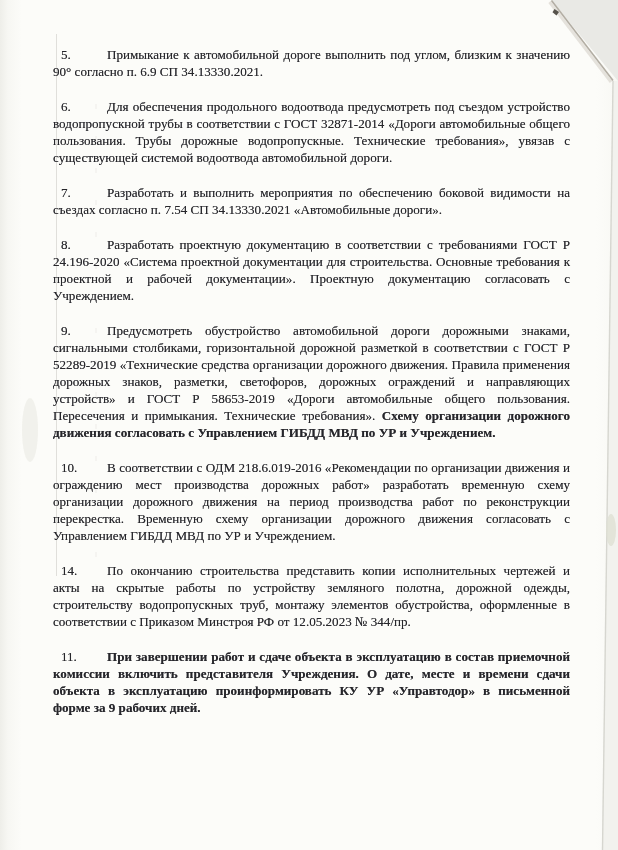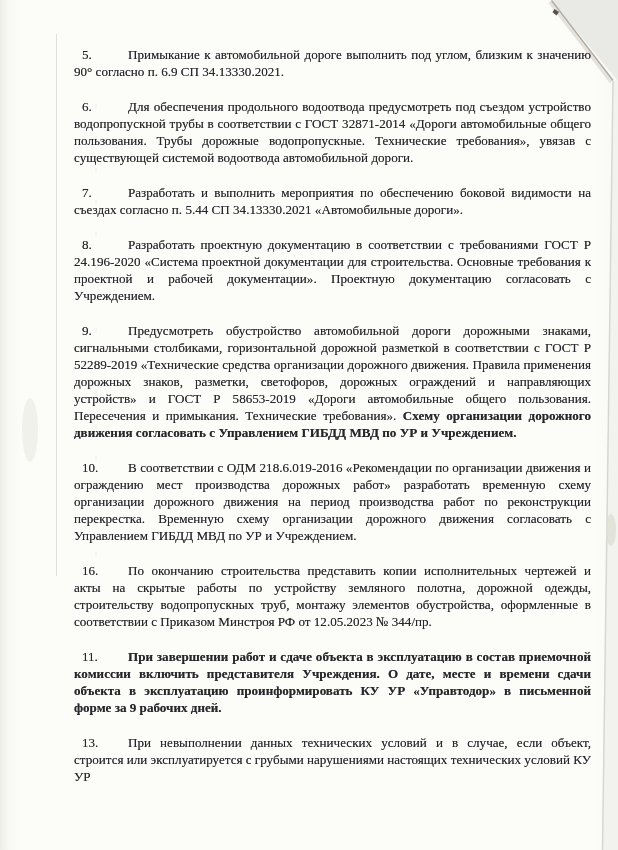--- a/index.html
+++ b/index.html
@@ -16,21 +16,21 @@
       linear-gradient(90deg, #eeeee9 0px, #f7f7f3 8px, #fcfcf9 22px, #fcfcf9 596px, #f8f8f4 618px);
   }
   .artifacts {
     position: absolute;
     left: 0; top: 0;
     width: 618px; height: 850px;
     pointer-events: none;
   }
   .content {
     position: absolute;
-    left: 74px;
+    left: 53px;
     top: 46px;
     width: 517px;
     color: #26262b;
     font-family: "Liberation Serif", "DejaVu Serif", serif;
     font-size: 13.1px;
     line-height: 17px;
     text-align: justify;
     hyphens: none;
     text-shadow: 0 0 0.4px rgba(38,38,43,0.55);
   }
@@ -71,28 +71,27 @@
     <ellipse cx="611" cy="530" rx="5" ry="16" fill="#dfe0d3" opacity="0.8"></ellipse>
     <ellipse cx="30" cy="430" rx="8" ry="32" fill="#efefea" opacity="0.9"></ellipse>
   </svg>
 
   <div class="content">
 
     <p class="item"><span class="num">5.</span><span class="txt">Примыкание к автомобильной дороге выполнить под углом, близким к значению 90° согласно п. 6.9 СП 34.13330.2021.</span><span class="txt-bold"></span></p>
 
     <p class="item"><span class="num">6.</span><span class="txt">Для обеспечения продольного водоотвода предусмотреть под съездом устройство водопропускной трубы в соответствии с ГОСТ 32871-2014 «Дороги автомобильные общего пользования. Трубы дорожные водопропускные. Технические требования», увязав с существующей системой водоотвода автомобильной дороги.</span><span class="txt-bold"></span></p>
 
-    <p class="item"><span class="num">7.</span><span class="txt">Разработать и выполнить мероприятия по обеспечению боковой видимости на съездах согласно п. 5.44 СП 34.13330.2021 «Автомобильные дороги».</span><span class="txt-bold"></span></p>
+    <p class="item"><span class="num">7.</span><span class="txt">Разработать и выполнить мероприятия по обеспечению боковой видимости на съездах согласно п. 7.54 СП 34.13330.2021 «Автомобильные дороги».</span><span class="txt-bold"></span></p>
 
     <p class="item"><span class="num">8.</span><span class="txt">Разработать проектную документацию в соответствии с требованиями ГОСТ Р 24.196-2020 «Система проектной документации для строительства. Основные требования к проектной и рабочей документации». Проектную документацию согласовать с Учреждением.</span><span class="txt-bold"></span></p>
 
     <p class="item"><span class="num">9.</span><span class="txt">Предусмотреть обустройство автомобильной дороги дорожными знаками, сигнальными столбиками, горизонтальной дорожной разметкой в соответствии с ГОСТ Р 52289-2019 «Технические средства организации дорожного движения. Правила применения дорожных знаков, разметки, светофоров, дорожных ограждений и направляющих устройств» и ГОСТ Р 58653-2019 «Дороги автомобильные общего пользования. Пересечения и примыкания. Технические требования». </span><span class="txt-bold">Схему организации дорожного движения согласовать с Управлением ГИБДД МВД по УР и Учреждением.</span></p>
 
     <p class="item"><span class="num">10.</span><span class="txt">В соответствии с ОДМ 218.6.019-2016 «Рекомендации по организации движения и ограждению мест производства дорожных работ» разработать временную схему организации дорожного движения на период производства работ по реконструкции перекрестка. Временную схему организации дорожного движения согласовать с Управлением ГИБДД МВД по УР и Учреждением.</span><span class="txt-bold"></span></p>
 
-    <p class="item"><span class="num">16.</span><span class="txt">По окончанию строительства представить копии исполнительных чертежей и акты на скрытые работы по устройству земляного полотна, дорожной одежды, строительству водопропускных труб, монтажу элементов обустройства, оформленные в соответствии с Приказом Минстроя РФ от 12.05.2023 № 344/пр.</span><span class="txt-bold"></span></p>
+    <p class="item"><span class="num">14.</span><span class="txt">По окончанию строительства представить копии исполнительных чертежей и акты на скрытые работы по устройству земляного полотна, дорожной одежды, строительству водопропускных труб, монтажу элементов обустройства, оформленные в соответствии с Приказом Минстроя РФ от 12.05.2023 № 344/пр.</span><span class="txt-bold"></span></p>
 
     <p class="item"><span class="num">11.</span><span class="txt"></span><span class="txt-bold">При завершении работ и сдаче объекта в эксплуатацию в состав приемочной комиссии включить представителя Учреждения. О дате, месте и времени сдачи объекта в эксплуатацию проинформировать КУ УР «Управтодор» в письменной форме за 9 рабочих дней.</span></p>
 
-    <p class="item"><span class="num">13.</span><span class="txt">При невыполнении данных технических условий и в случае, если объект, строится или эксплуатируется с грубыми нарушениями настоящих технических условий КУ УР</span><span class="txt-bold"></span></p>
 
   </div>
 </div>
 
 </body></html>

